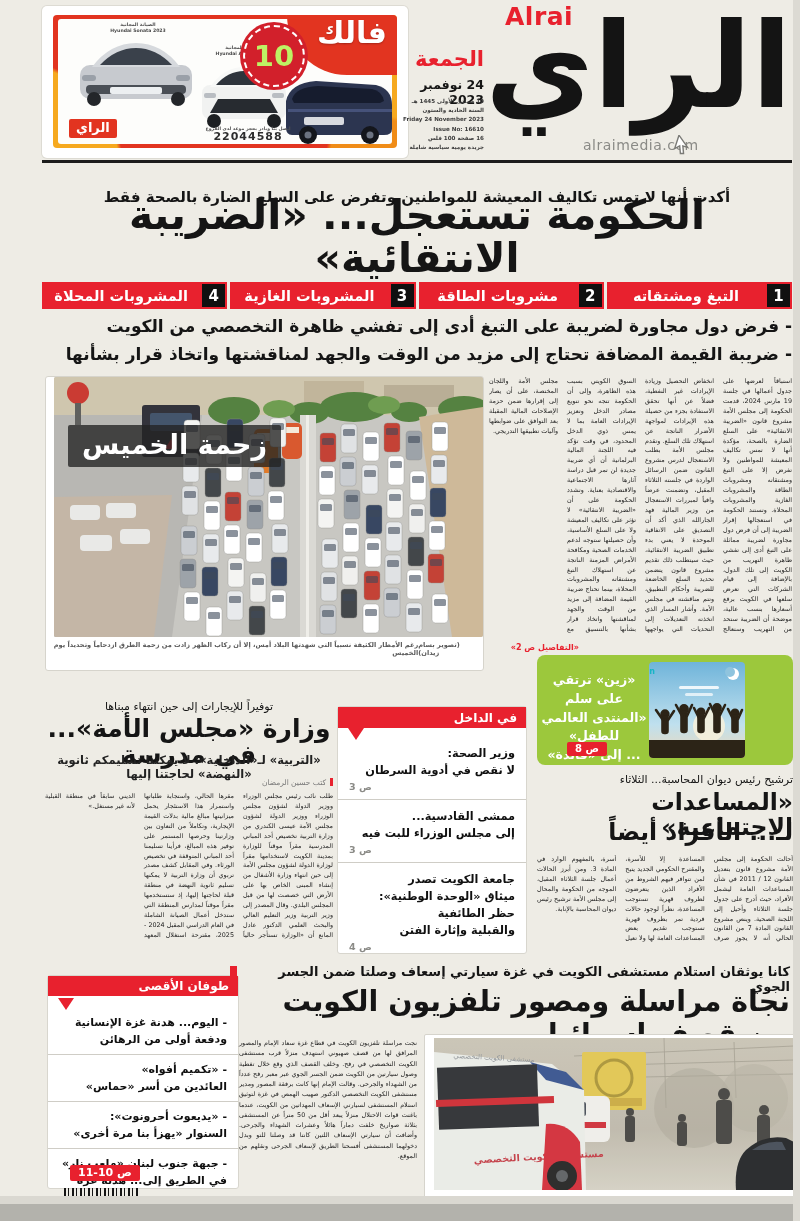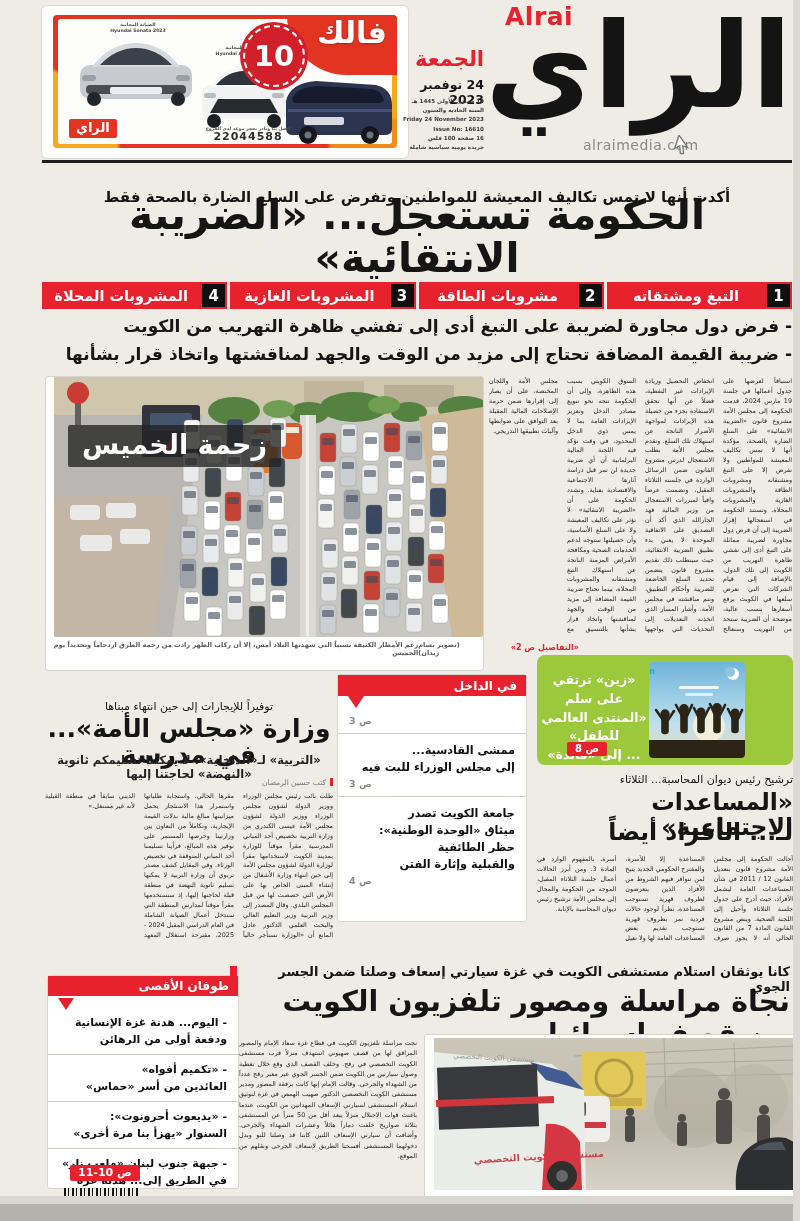--- a/index.html
+++ b/index.html
@@ -22,21 +22,21 @@
         radial-gradient(circle at 108% -25%, #f6a91f 0 34%, rgba(0,0,0,0) 35%),
         radial-gradient(circle at -12% 118%, #f6a91f 0 26%, rgba(0,0,0,0) 27%),
         radial-gradient(circle at 118% 120%, #f08c17 0 30%, rgba(0,0,0,0) 31%),
         #e23420}
   .ad-inner{position:absolute;inset:4px 5px;background:#fdfdfb;border-radius:3px;overflow:hidden}
   .ad-brand{color:#fff;font-size:30px;font-weight:900;text-shadow:0 1px 2px rgba(0,0,0,.25);
             position:absolute;top:0;right:10px;z-index:3}
   .ad-brandwrap{position:absolute;top:0;right:0;width:110px;height:60px;border-radius:0 0 0 60px;
             background:#e23420;z-index:2}
   .badge10{position:absolute;width:58px;height:58px;border-radius:50%;background:#d2202b;
-           border:2px dashed #fff;box-shadow:0 0 0 3px #d2202b;color:#ffffff;z-index:3;
+           border:2px dashed #fff;box-shadow:0 0 0 3px #d2202b;color:#bef264;z-index:3;
            display:flex;align-items:center;justify-content:center;font-size:29px;font-weight:900}
   .carlabel{font-size:4.6px;font-weight:bold;color:#4a4a4a;line-height:1.4;text-align:center}
   .ad-note{font-size:4.6px;color:#555;font-weight:bold}
   .ad-phone{font-size:11px;font-weight:900;color:#2e2e2e;letter-spacing:1px}
   .ad-logo{color:#fff;background:#e23420;font-size:13px;font-weight:900;padding:1px 7px 3px;border-radius:2px}
   
   .kicker{font-size:15px;font-weight:900}
   .headline{font-size:41px;font-weight:900;letter-spacing:-1px;line-height:1.05}
   .catbar{display:flex;gap:3px}
   .cat{flex:1;background:#e8212e;display:flex;align-items:center;height:27px}
@@ -173,21 +173,21 @@
   <div class="cat">
     <div class="num">3</div>
     <div class="lbl">المشروبات الغازية</div>
   </div>
   <div class="cat">
     <div class="num">4</div>
     <div class="lbl">المشروبات المحلاة</div>
   </div>
 </div>
 
-<div class="abs bullet rt" style="left:42px;top:316px;width:750px">- فرض دول مجاورة لضريبة على التبغ أدى إلى تفشي ظاهرة التهريب من الكويت</div>
+<div class="abs bullet rt" style="left:42px;top:316px;width:750px">- فرض دول مجاورة لضريبة على التبغ أدى إلى تفشي ظاهرة التخصصي من الكويت</div>
 <div class="abs bullet rt" style="left:42px;top:344px;width:750px">- ضريبة القيمة المضافة تحتاج إلى مزيد من الوقت والجهد لمناقشتها واتخاذ قرار بشأنها</div>
 
 <div class="abs photobox" style="left:45px;top:376px;width:437px;height:293px">
   <svg width="429" height="260" viewBox="0 0 429 260" style="display:block;border-radius:2px">
     <rect width="429" height="260" fill="#c6c5c0"></rect>
     <rect width="429" height="38" fill="#cec4ab"></rect>
     <rect x="250" y="4" width="60" height="26" fill="#bfb297"></rect>
       <rect x="330" y="8" width="70" height="22" fill="#b7ab92"></rect>
     <g fill="#4f7d3a">
         <ellipse cx="180" cy="34" rx="26" ry="14"></ellipse>
@@ -420,25 +420,27 @@
 <div class="abs mid-head rt" style="left:537px;top:790px;width:256px">«المساعدات الاجتماعية»</div>
 <div class="abs mid-head rt" style="left:537px;top:820px;width:256px">لـ... الأفراد أيضاً</div>
 <div class="abs cols c3" style="left:537px;top:855px;width:256px;height:96px">أحالت الحكومة إلى مجلس الأمة مشروع قانون بتعديل القانون 12 / 2011 في شأن المساعدات العامة ليشمل الأفراد، حيث أدرج على جدول جلسة الثلاثاء وأحيل إلى اللجنة الصحية. وينص مشروع القانون المادة 7 من القانون الحالي أنه لا يجوز صرف المساعدة إلا للأسرة، والمقترح الحكومي الجديد يتيح لمن تتوافر فيهم الشروط من الأفراد الذين يتعرضون لظروف قهرية تستوجب المساعدة، نظراً لوجود حالات فردية تمر بظروف قهرية تستوجب تقديم بعض المساعدات العامة لها ولا تعيل أسرة، بالمفهوم الوارد في المادة 3. ومن أبرز الحالات أعمال جلسة الثلاثاء المقبل، الموجه من الحكومة والمحال إلى مجلس الأمة ترشيح رئيس ديوان المحاسبة بالإنابة.</div>
 
 <div class="abs mid-kicker ct" style="left:45px;top:700px;width:288px">توفيراً للإيجارات إلى حين انتهاء مبناها</div>
 <div class="abs mid-head ct" style="left:45px;top:716px;width:288px;font-size:25px">وزارة «مجلس الأمة»... في مدرسة</div>
 <div class="abs mid-sub ct" style="left:45px;top:753px;width:288px">«التربية» لـ«الداخلية»: لا يمكننا تسليمكم ثانوية «النهضة» لحاجتنا إليها</div>
 <div class="abs byline rt" style="left:45px;top:778px;width:288px">كتب حسين الرمضان</div>
 <div class="abs cols c3" style="left:45px;top:792px;width:288px;height:158px">طلب نائب رئيس مجلس الوزراء ووزير الدولة لشؤون مجلس الوزراء ووزير الدولة لشؤون مجلس الأمة عيسى الكندري من وزارة التربية تخصيص أحد المباني المدرسية مقراً موقتاً للوزارة بمدينة الكويت لاستخدامها مقراً لوزارة الدولة لشؤون مجلس الأمة إلى حين انتهاء وزارة الأشغال من إنشاء المبنى الخاص بها على الأرض التي خصصت لها من قبل المجلس البلدي. وقال المصدر إلى وزير التربية وزير التعليم العالي والبحث العلمي الدكتور عادل المانع أن «الوزارة تستأجر حالياً مقرها الحالي، واستجابة طلباتها واستمرار هذا الاستئجار يحمل ميزانيتها مبالغ مالية بدلات القيمة الإيجارية، وتكاملاً من التعاون بين وزارتينا وحرصها المستمر على توفير هذه المبالغ، فرأينا تسليمنا أحد المباني المتوقفة في تخصيص الورثاء. وفي المقابل كشف مصدر تربوي أن وزارة التربية لا يمكنها تسليم ثانوية النهضة في منطقة قبلة لحاجتها إليها، إذ ستستخدمها مقراً موقتاً لمدارس المنطقة التي ستدخل أعمال الصيانة الشاملة في العام الدراسي المقبل 2024 - 2025، مقترحة استغلال المعهد الديني سابقاً في منطقة القبلية لأنه غير مستغل.»</div>
 
-<div class="abs wbox" style="left:337px;top:674px;width:188px;height:246px">
+<div class="abs wbox" style="left:337px;top:706px;width:188px;height:246px">
   <div class="wbox-head">في الداخل</div>
   <div class="tail"></div>
   <div class="abs" style="left:0;right:0;top:30px">
     <div class="ib-item">
+      <div class="ib-txt">وزير الصحة:
+لا نقص في أدوية السرطان</div>
       <div class="ib-pg">ص 3</div>
     </div>
     <div class="ib-item">
       <div class="ib-txt">ممشى القادسية...
 إلى مجلس الوزراء للبت فيه</div>
       <div class="ib-pg">ص 3</div>
     </div>
     <div class="ib-item">
       <div class="ib-txt">جامعة الكويت تصدر
 ميثاق «الوحدة الوطنية»:

